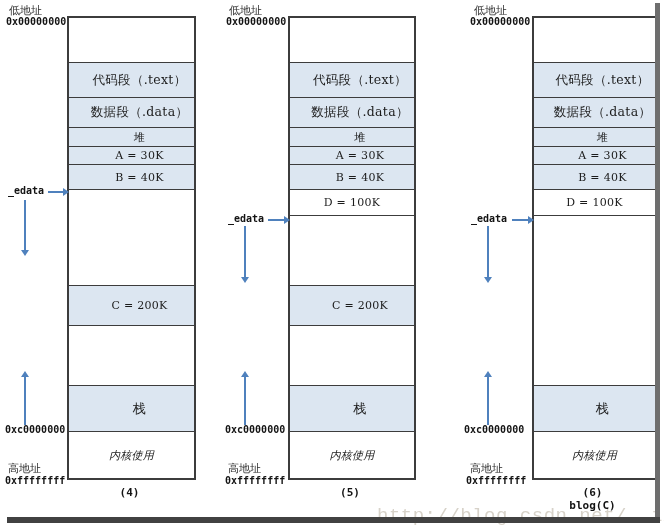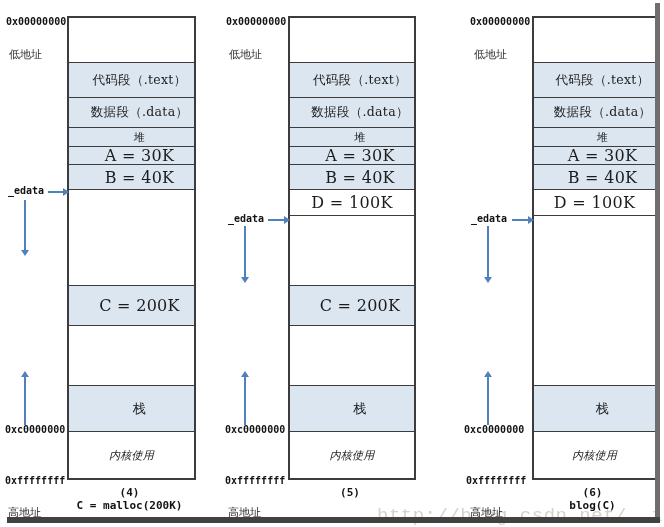--- a/index.html
+++ b/index.html
@@ -2,29 +2,29 @@
 <html><head>
 <meta charset="utf-8">
 <style>
   html,body{margin:0;padding:0;background:#fff;}
   .canvas{position:relative;width:664px;height:527px;background:#ffffff;overflow:hidden;
           font-family:"DejaVu Serif","Liberation Serif",serif;}
   
   .membox{position:absolute;top:16px;border:2px solid #3c3c3c;background:#fff;z-index:1;}
   .mrow{box-sizing:border-box;border-bottom:1px solid #3c3c3c;display:flex;align-items:center;
         justify-content:center;font-family:"DejaVu Serif","Liberation Serif",serif;
-        font-size:16px;color:#1c1c1c;letter-spacing:0.3px;}
+        font-size:11px;color:#1c1c1c;letter-spacing:0.3px;}
   .mrow:last-child{border-bottom:0;font-style:italic;}
   .fill{background:#dce6f1;padding-left:16px;}
   .seg{font-size:12.5px;}
   .small-cn{font-size:11px;}
   .stack-cn{font-size:13px;}
   
   .t-serif{position:absolute;font-family:Liberation Serif, serif;
-           font-size:11px;color:#2b2b2b;white-space:nowrap;z-index:2;margin-top:44px;}
+           font-size:11px;color:#2b2b2b;white-space:nowrap;z-index:2;}
   .t-mono{position:absolute;font-family:"DejaVu Sans Mono","Liberation Mono",monospace;
           font-weight:bold;font-size:10px;color:#141414;white-space:nowrap;z-index:2;}
   .caption{position:absolute;text-align:center;font-family:"DejaVu Sans Mono","Liberation Mono",monospace;
            font-weight:bold;font-size:11px;line-height:13px;color:#141414;z-index:2;}
   
   .h-arrow{position:absolute;height:2px;background:#4f81bd;z-index:2;}
   .h-arrow::after{content:"";position:absolute;right:-6px;top:-3px;width:0;height:0;
                   border-left:6px solid #4f81bd;border-top:4px solid transparent;border-bottom:4px solid transparent;}
   .v-arrow{position:absolute;width:2px;background:#4f81bd;z-index:2;}
   .v-arrow.down::after{content:"";position:absolute;left:-3px;bottom:-6px;width:0;height:0;
@@ -64,21 +64,20 @@
 
   <span class="t-mono" style="left:8px;top:185px">_edata</span>
   <div class="h-arrow" style="left:48px;top:191px;width:15px"></div>
   <div class="v-arrow down" style="left:24px;top:200px;height:50px"></div>
   <div class="v-arrow up" style="left:24px;top:377px;height:48px"></div>
   <span class="t-mono" style="left:5px;top:424px">0xc0000000</span>
   <span class="t-serif" style="left:8px;top:461px">高地址</span>
   <span class="t-mono" style="left:5px;top:475px">0xffffffff</span>
   <div class="caption" style="left:67px;top:486px;width:125px">
     <div>(4)</div>
-    <div>C = malloc(200K)</div>
   </div>
 
   <span class="t-serif" style="left:229px;top:3px">低地址</span>
   <span class="t-mono" style="left:226px;top:16px">0x00000000</span>
 
   <div class="membox" style="left:288px;width:124px">
     <div class="mrow" style="height:45px"></div>
     <div class="mrow fill seg" style="height:35px">代码段（.text）</div>
     <div class="mrow fill seg" style="height:30px">数据段（.data）</div>
     <div class="mrow fill small-cn" style="height:19px">堆</div>

